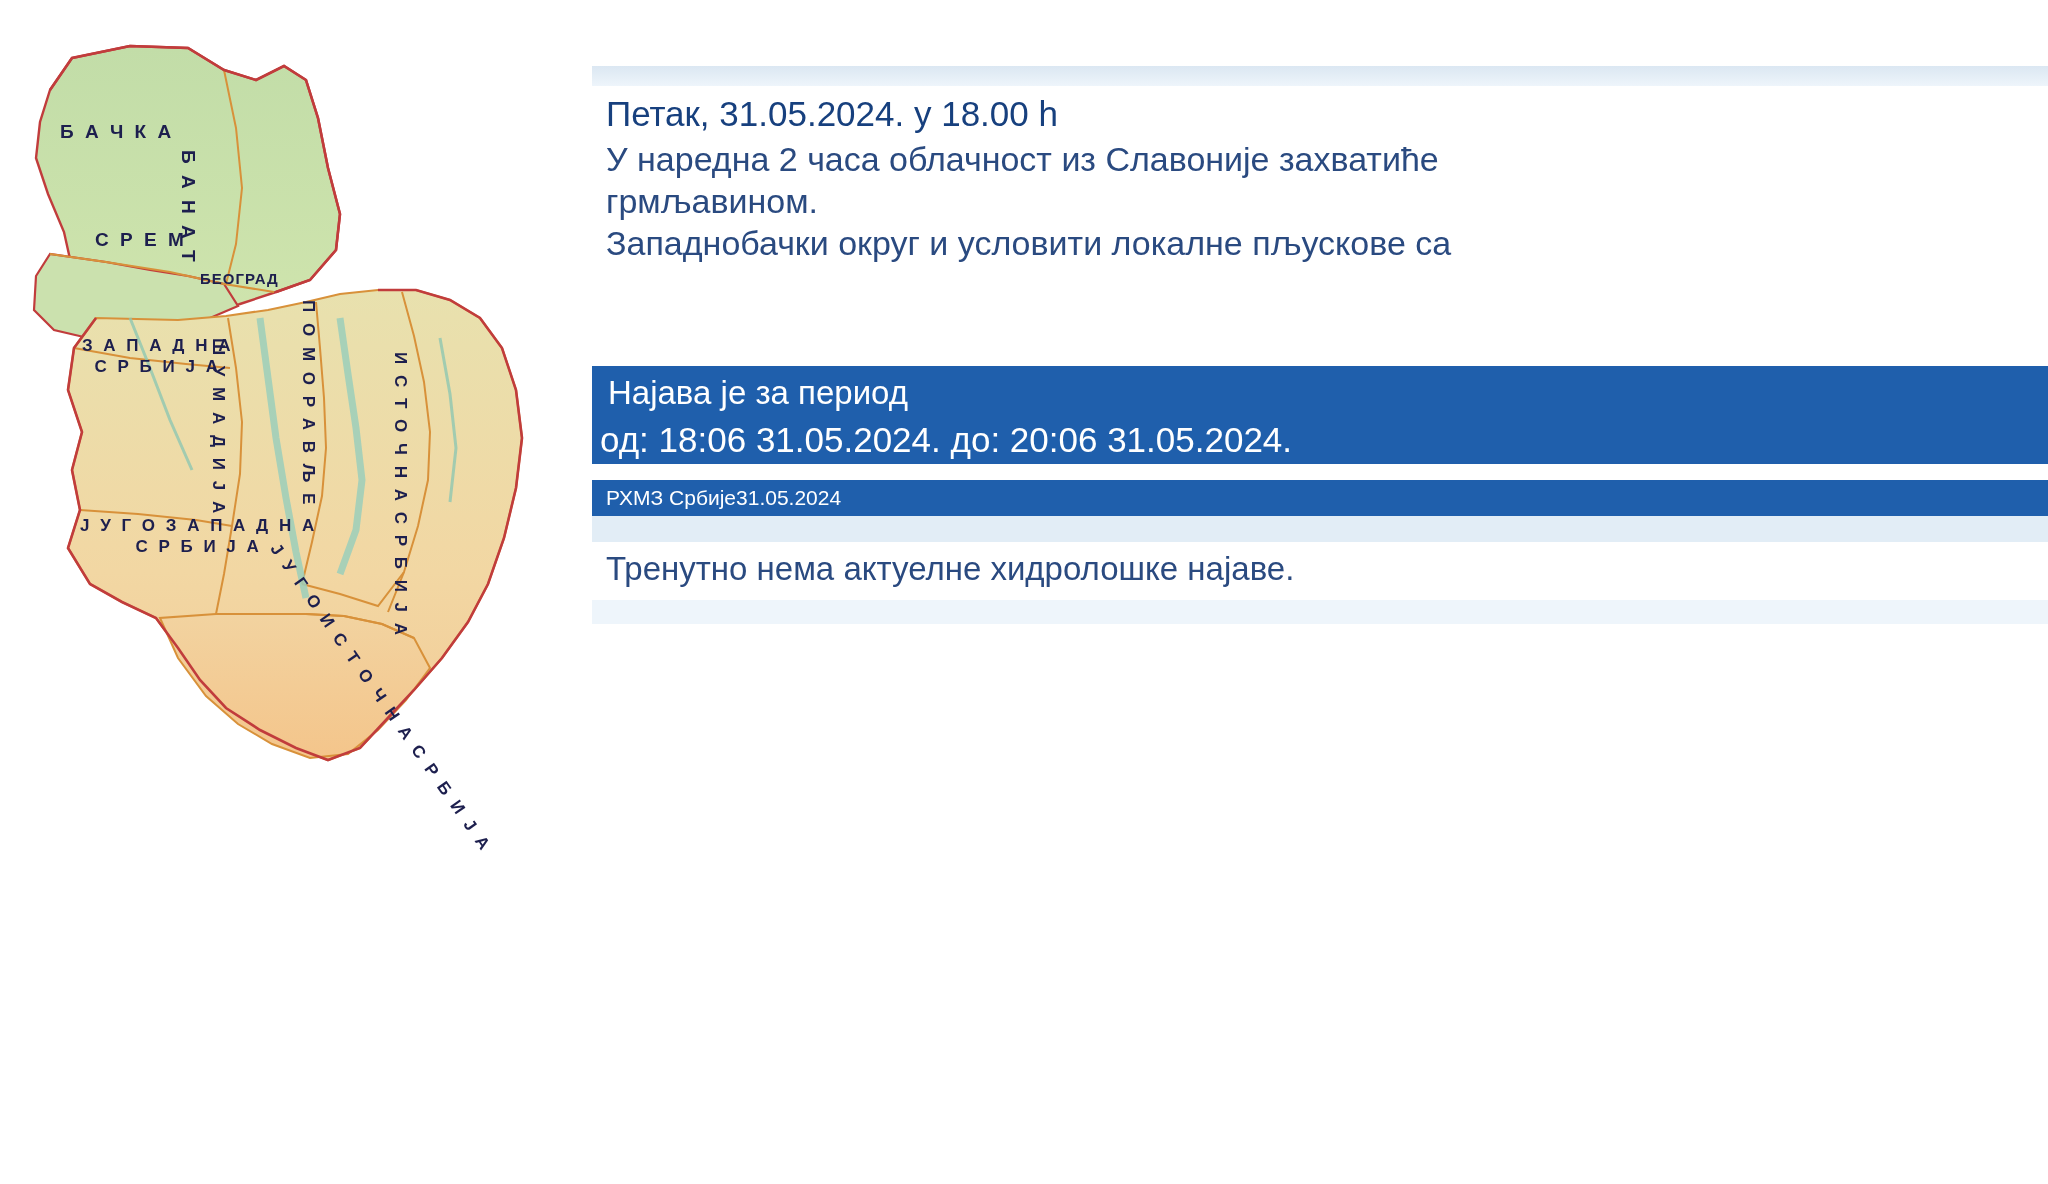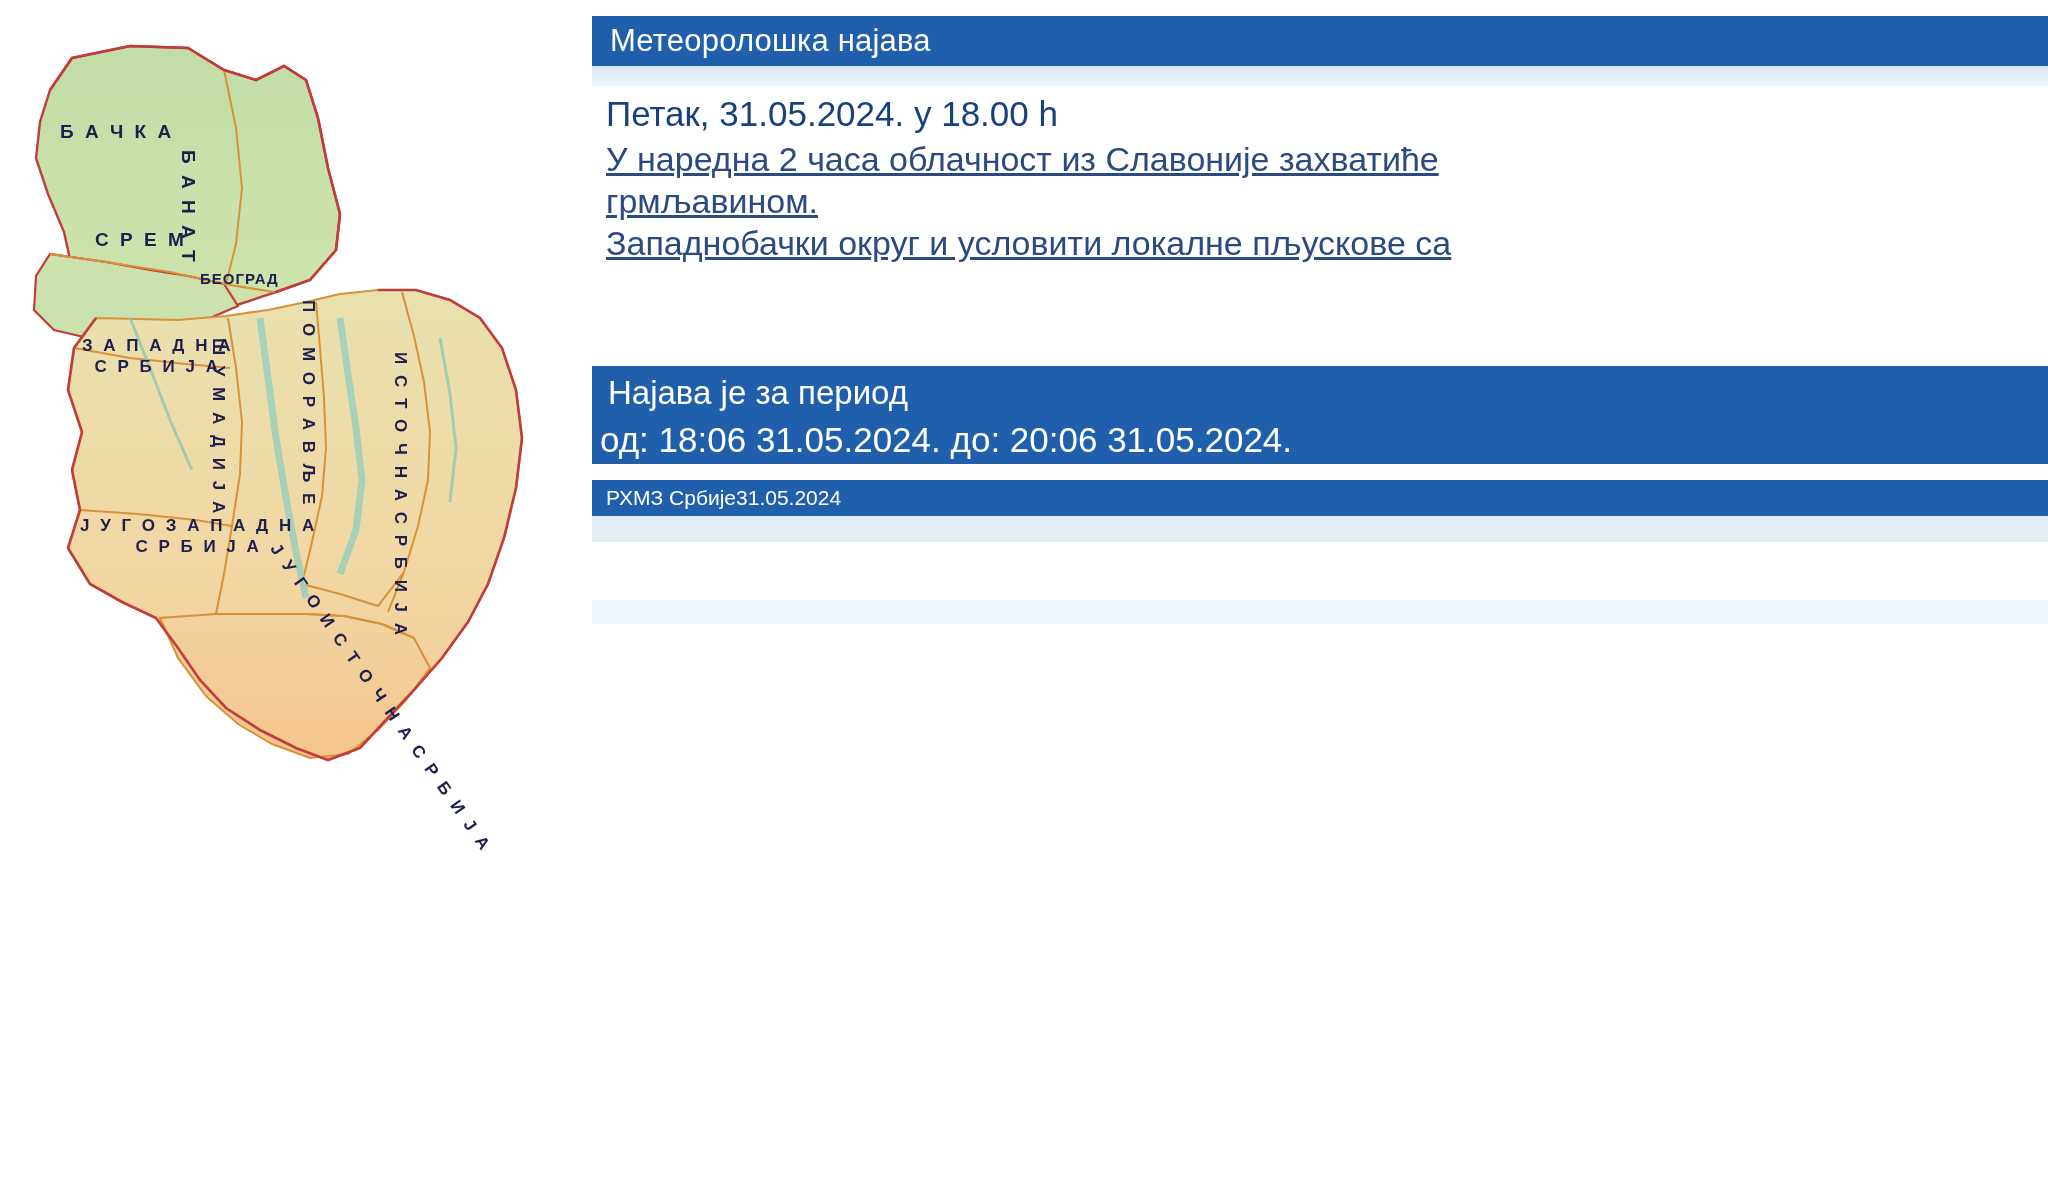--- a/index.html
+++ b/index.html
@@ -33,21 +33,21 @@
     position:absolute;left:0;top:66px;width:1456px;height:20px;
     background:linear-gradient(#dbe7f2,#eef5fb);
   }
 
   .headline{
     position:absolute;left:14px;top:92px;width:1420px;
     color:#17407e;font-weight:normal;font-size:35px;line-height:44px;
   }
   .body-text{
     position:absolute;left:14px;top:138px;width:1420px;
-    color:#2a4a80;font-size:34px;line-height:42px;font-weight:400;text-decoration:underline;
+    color:#2a4a80;font-size:34px;line-height:42px;font-weight:400;
   }
   .body-text div{white-space:nowrap;}
 
   .period-block{
     position:absolute;left:0;top:366px;width:1456px;height:98px;
     background:#1f5fac;color:#ffffff;box-sizing:border-box;
     padding:4px 12px 0 8px;
   }
   .period-title{font-size:33px;line-height:46px;padding-left:8px;}
   .period-range{font-size:35px;line-height:48px;}
@@ -177,21 +177,20 @@
       <div>Ј У Г О З А П А Д Н А</div>
       <div>С Р Б И Ј А</div>
     </div>
 
     <div class="map-label" style="left:282px;top:540px;font-size:17px;transform:rotate(55deg);transform-origin:left top;">Ј У Г О И С Т О Ч Н А  С Р Б И Ј А</div>
 
   </div>
 
   <div class="panel">
 
-    <div class="bar-title">Метеоролошка најава</div>
     <div class="bar-title-shadow"></div>
 
     <div class="headline">Петак, 31.05.2024. у 18.00 h</div>
 
     <div class="body-text">
       <div>У наредна 2 часа облачност из Славоније захватиће</div>
       <div>грмљавином.</div>
       <div>Западнобачки округ и условити локалне пљускове са</div>
     </div>
 
@@ -200,17 +199,18 @@
       <div class="period-range">од: 18:06 31.05.2024.  до: 20:06 31.05.2024.</div>
     </div>
 
     <div class="source-bar">
       <span>РХМЗ Србије</span>
       <span>31.05.2024</span>
     </div>
 
     <div class="hydro-strip"></div>
 
+    <div class="hydro-text">Тренутно нема актуелне хидролошке најаве.</div>
 
     <div class="hydro-bottom"></div>
   </div>
 
 </div>
 
 </body></html>

